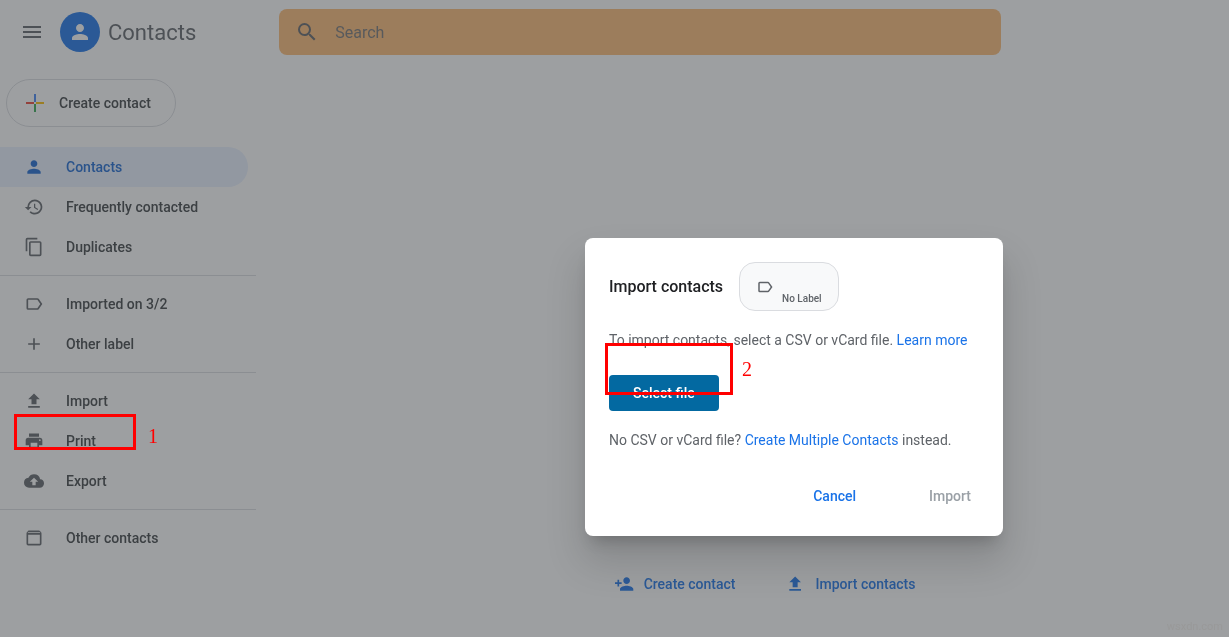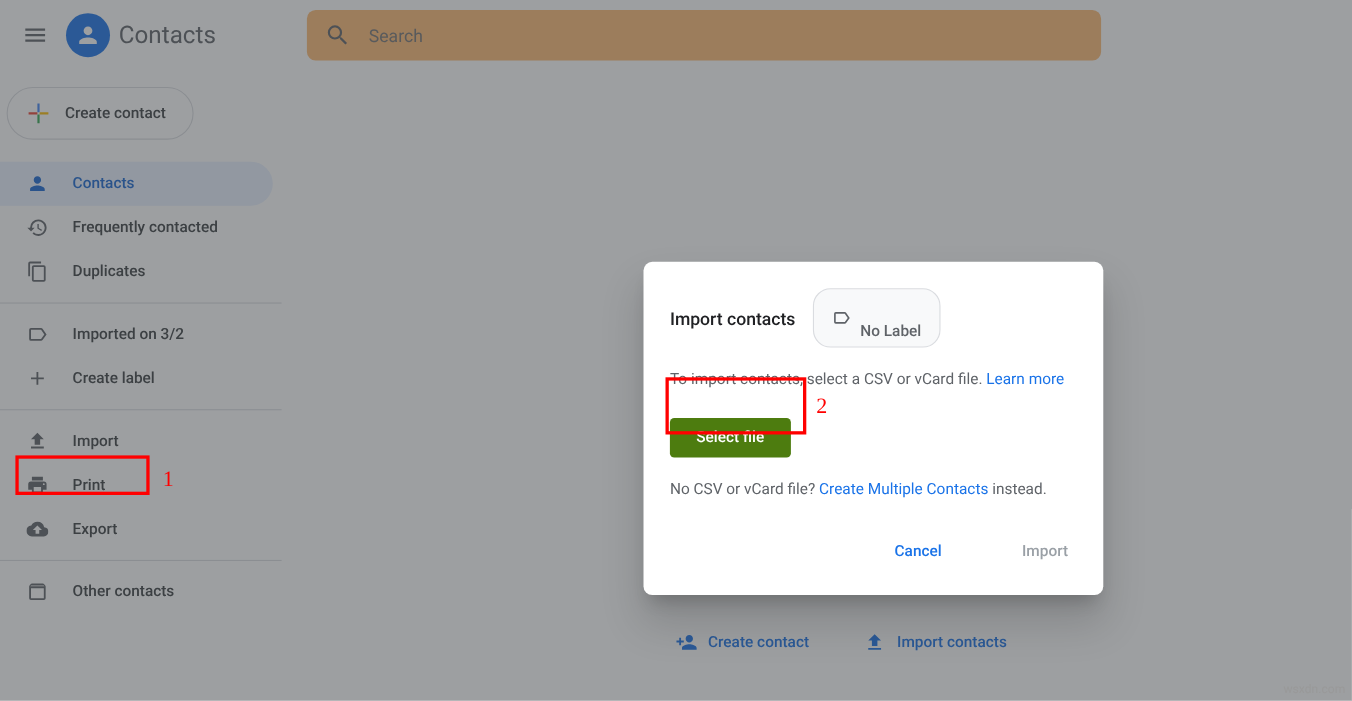--- a/index.html
+++ b/index.html
@@ -25,24 +25,24 @@
 .divider { height: 1px; background: #dadce0; margin: 8px 0; }
 .main { flex: 1; position: relative; }
 .empty-circle { width: 200px; height: 200px; border-radius: 50%; background: #f1f3f4; position: absolute; left: 50%; top: 230px; transform: translateX(-50%); }
 .empty-actions { position: absolute; top: 510px; left: 50%; transform: translateX(-50%); display: flex; gap: 50px; }
 .link-btn { display: flex; align-items: center; gap: 10px; color: #1a73e8; font-size: 14px; font-weight: 500; cursor: pointer; }
 .link-btn svg { fill: #1a73e8; }
 .dialog { position: absolute; z-index: 20; left: 585px; top: 238px; width: 418px; background: #fff; border-radius: 8px; padding: 24px; box-shadow: 0 11px 15px -7px rgba(0,0,0,0.2), 0 24px 38px 3px rgba(0,0,0,0.14); }
 .dialog-header { display: flex; align-items: center; gap: 16px; }
 .dialog-title { font-size: 16px; font-weight: 500; color: #202124; }
 .chip { display: flex; align-items: center; gap: 8px; padding: 6px 16px; border: 1px solid #dadce0; border-radius: 16px; background: #f8f9fa; cursor: pointer; }
-.chip-label { font-size: 14px; font-weight: 500; color: #5f6368; margin-top: 24px; }
+.chip-label { font-size: 10px; font-weight: 500; color: #5f6368; margin-top: 24px; }
 .dialog-text { font-size: 14px; color: #5f6368; margin-top: 20px; line-height: 1.4; }
 .dialog-text a { color: #1a73e8; text-decoration: none; cursor: pointer; }
-.select-file-btn { background: #4d7c0f; color: #fff; border: none; padding: 10px 24px; border-radius: 4px; font-size: 14px; font-weight: 500; cursor: pointer; }
+.select-file-btn { background: #0369a1; color: #fff; border: none; padding: 10px 24px; border-radius: 4px; font-size: 14px; font-weight: 500; cursor: pointer; }
 .select-wrap { margin-top: 24px; display: inline-block; }
 .dialog-actions { display: flex; justify-content: flex-end; gap: 32px; margin-top: 30px; }
 .dlg-btn { background: none; border: none; font-size: 14px; font-weight: 500; cursor: pointer; padding: 8px; margin-left: 25px; }
 .dlg-cancel { color: #1a73e8; }
 .dlg-import { color: #9aa0a6; }
 .anno-box1 { position: absolute; border: 3px solid #ff0000; z-index: 30; pointer-events: none; }
 .anno-num { position: absolute; color: #ff0000; font-size: 20px; font-family: serif; z-index: 30; pointer-events: none; }
 .watermark { position: absolute; right: 6px; bottom: 4px; font-size: 11px; color: #999; z-index: 40; }
 </style>
 </head>
@@ -107,21 +107,21 @@
       <div class="nav-item">
         <svg width="20" height="20" viewBox="0 0 24 24">
             <path d="M17.63 5.84A2 2 0 0016 5H5a2 2 0 00-2 2v10a2 2 0 002 2h11a2 2 0 001.63-.84L22 12l-4.37-6.16zM16 17H5V7h11l3.55 5L16 17z"></path>
           </svg>
         <span class="nav-label">Imported on 3/2</span>
       </div>
       <div class="nav-item">
         <svg width="20" height="20" viewBox="0 0 24 24">
             <path d="M19 13h-6v6h-2v-6H5v-2h6V5h2v6h6v2z"></path>
           </svg>
-        <span class="nav-label">Create label</span>
+        <span class="nav-label">Other label</span>
       </div>
 
       <div class="divider"></div>
 
       <div class="nav-item">
         <svg width="20" height="20" viewBox="0 0 24 24">
             <path d="M9 16h6v-6h4l-7-7-7 7h4v6zm-4 2h14v2H5v-2z"></path>
           </svg>
         <span class="nav-label">Import</span>
       </div>

